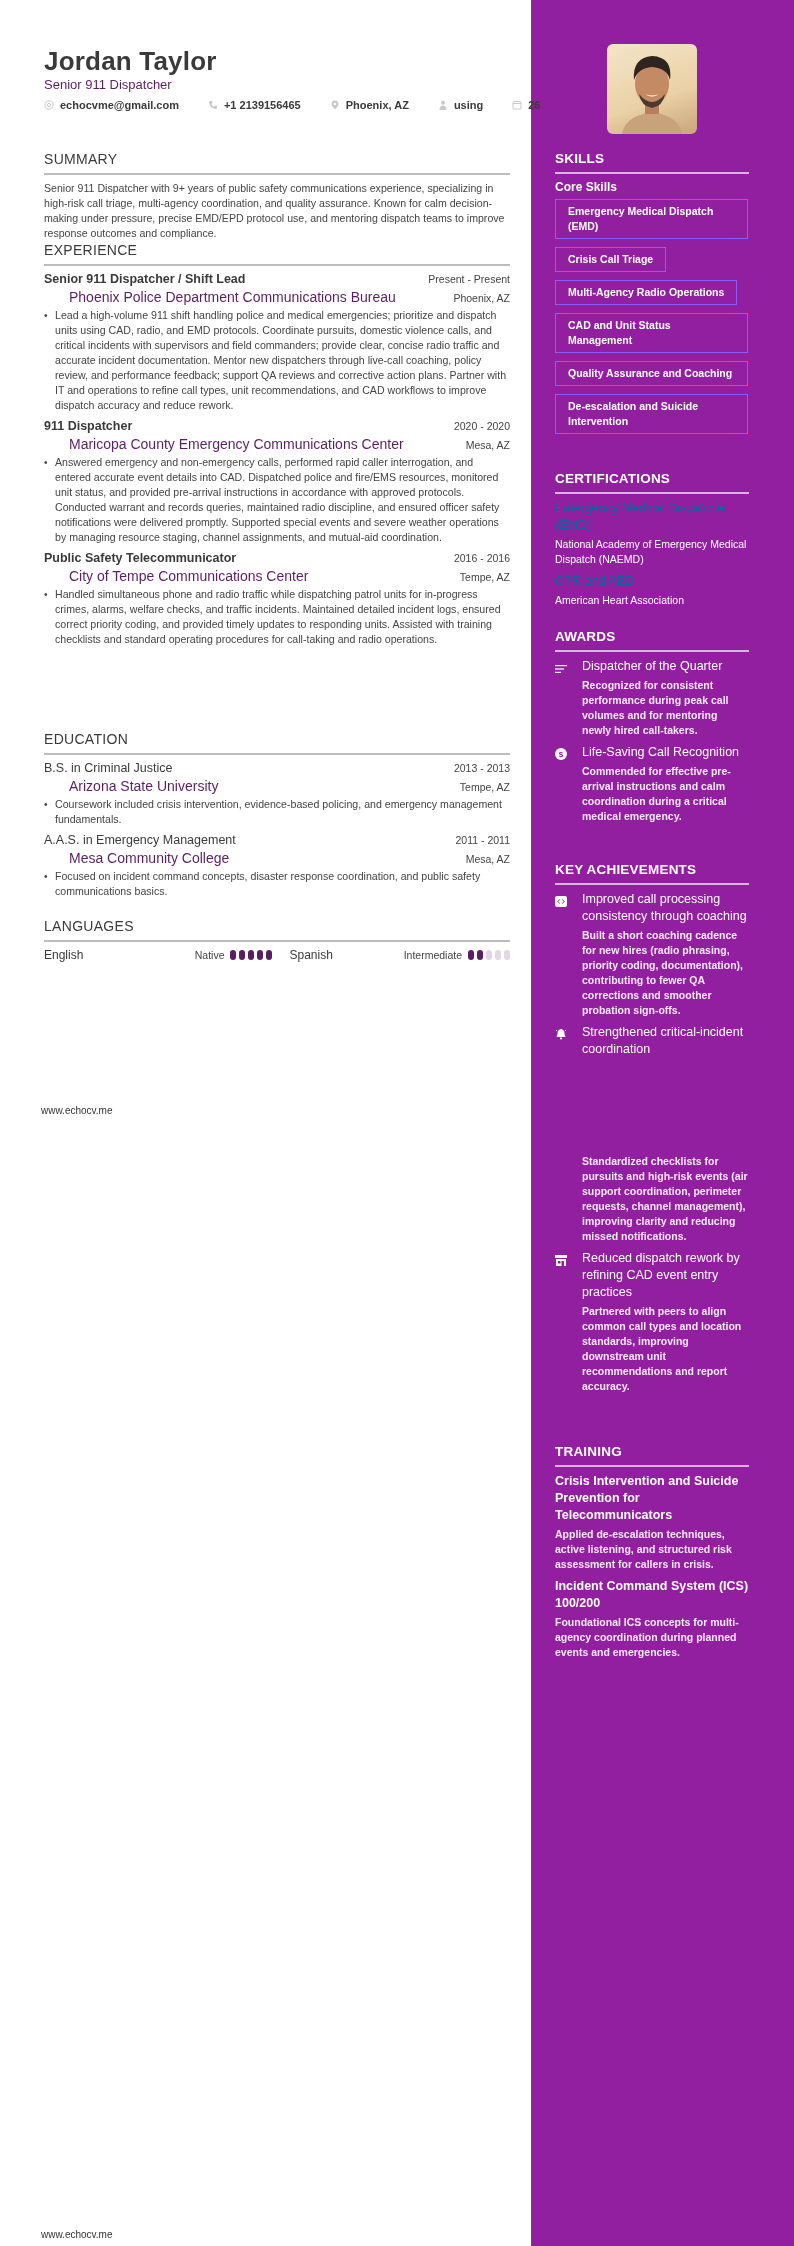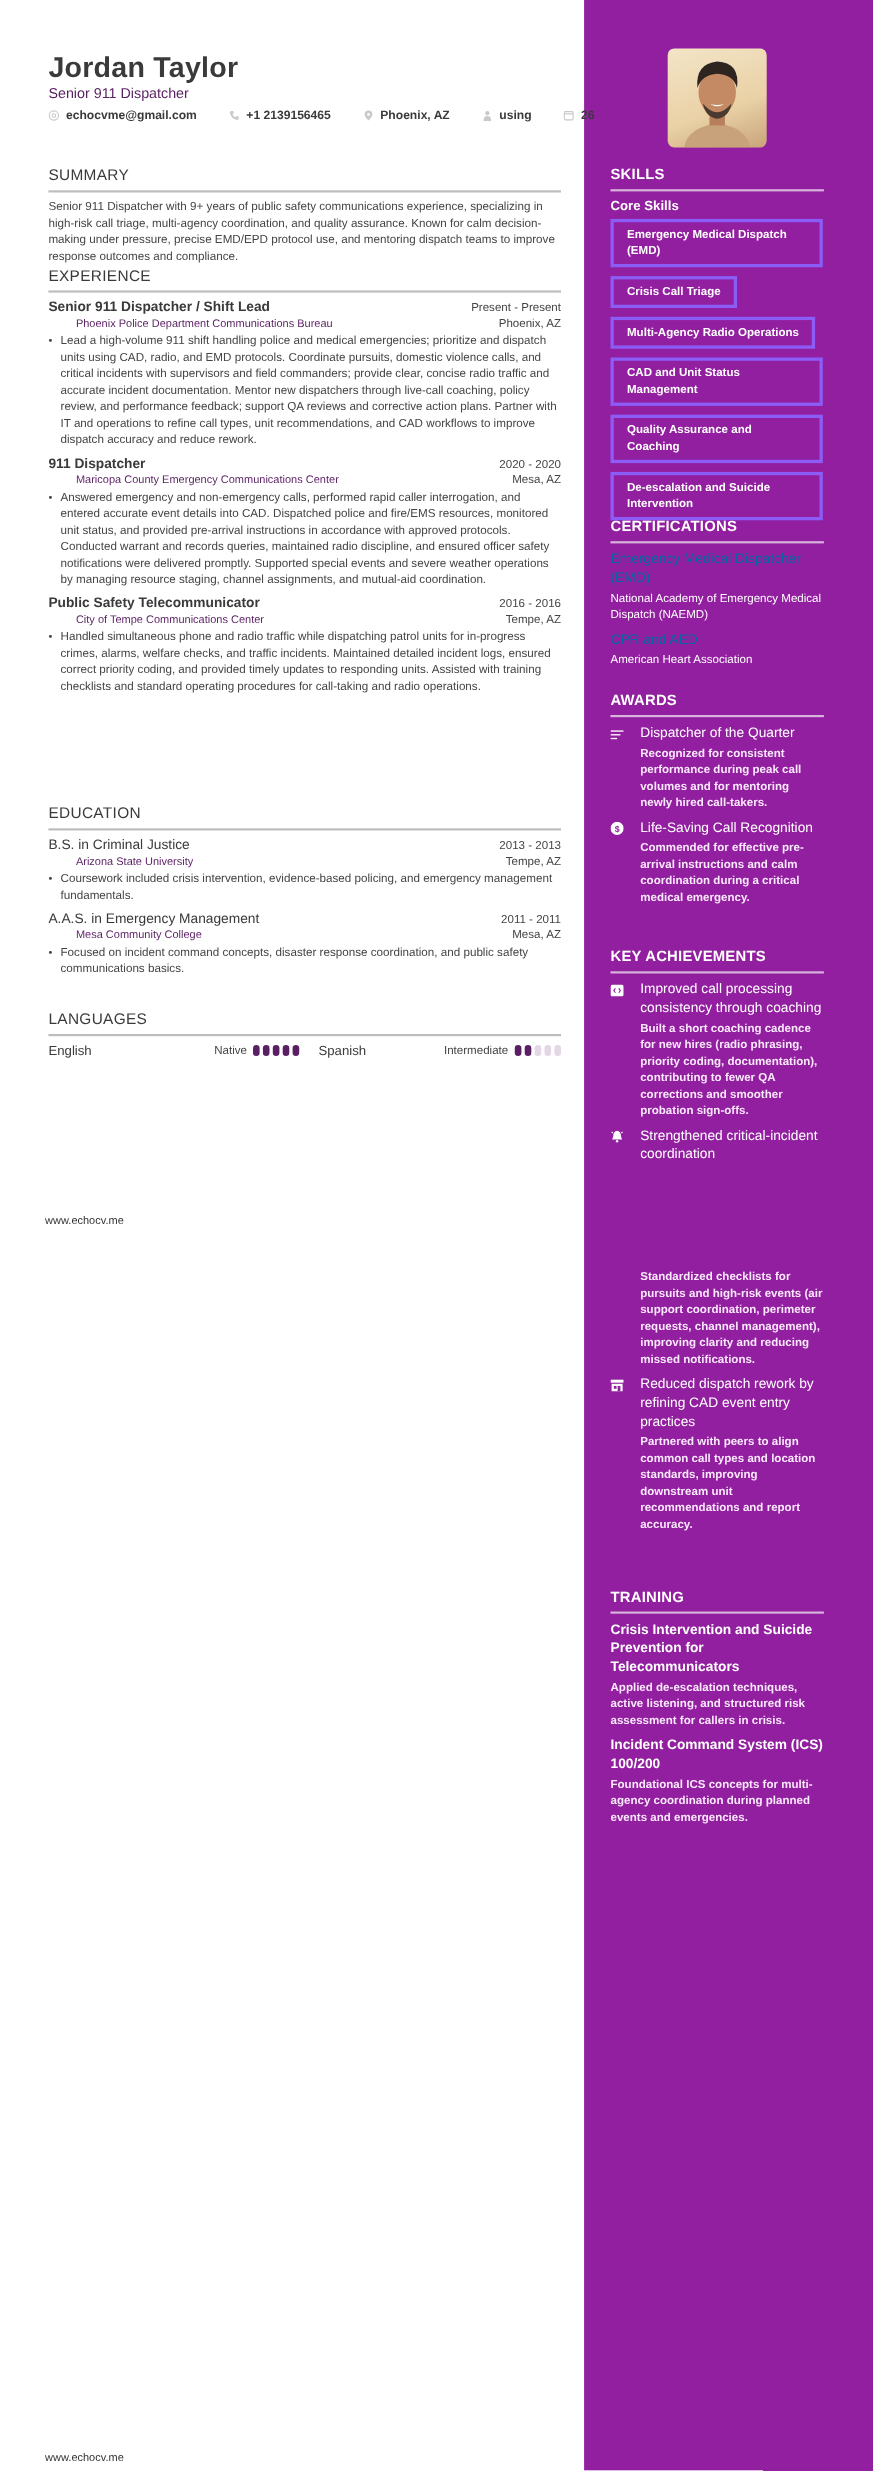--- a/index.html
+++ b/index.html
@@ -19,21 +19,21 @@
     
     .sec-title { font-size: 14px; color: #3a3a3a; letter-spacing: 0.3px; }
     .sec-rule { height: 2px; background: #bdbdbd; margin-top: 6px; margin-bottom: 6px; }
     .section { position: absolute; left: 44px; width: 466px; }
     .body-text { font-size: 10.6px; line-height: 15px; color: #444; }
 
     .job { margin-bottom: 6px; }
     .job-row { display: flex; justify-content: space-between; align-items: baseline; }
     .job-title { font-size: 12.5px; font-weight: bold; color: #3a3a3a; }
     .job-dates { font-size: 10.5px; color: #444; }
-    .job-org { font-size: 10px; color: #5a1f63; margin-top: 3px; padding-left: 25px; }
+    .job-org { font-size: 14px; color: #5a1f63; margin-top: 3px; padding-left: 25px; }
     .job-loc { font-size: 10.5px; color: #444; }
     .bullet { display: flex; margin-top: 3px; }
     .bullet-dot { width: 11px; flex: 0 0 11px; font-size: 10px; line-height: 15px; color: #444; }
     .edu-title { font-size: 12.5px; color: #3a3a3a; }
 
     .lang-row { display: flex; align-items: center; font-size: 12px; color: #3a3a3a; margin-top: 2px; }
     .lang { display: flex; align-items: center; width: 233px; }
     .lang-name { flex: 1; }
     .lang-level { font-size: 10.5px; color: #444; margin-right: 6px; }
     .dots { display: flex; }
@@ -41,21 +41,21 @@
     .dot.off { background: #e3d6e5; }
 
     .footer { position: absolute; left: 41px; font-size: 10px; color: #333; }
 
     
     .photo { position: absolute; left: 607px; top: 44px; width: 90px; height: 90px; border-radius: 6px; overflow: hidden; background: linear-gradient(160deg, #f3e5c8 0%, #ead1a6 60%, #c9a47a 100%); }
     .r-section { position: absolute; left: 555px; width: 194px; }
     .r-title { font-size: 13.5px; font-weight: bold; color: #fff; letter-spacing: 0.2px; }
     .r-rule { height: 2px; background: #d8b4dc; margin-top: 6px; margin-bottom: 6px; }
     .r-sub { font-size: 12px; font-weight: bold; color: #fff; margin-bottom: 5px; }
-    .skill { border: 3px solid #8b5cf6; padding: 4px 12px; font-size: 10.5px; font-weight: bold; line-height: 15px; color: #fff; margin-bottom: 8px; display: inline-block; }
+    .skill { border: 1px solid #8b5cf6; padding: 4px 12px; font-size: 10.5px; font-weight: bold; line-height: 15px; color: #fff; margin-bottom: 8px; display: inline-block; }
     .skill-wrap { display: flex; flex-direction: column; align-items: flex-start; }
     .cert-name { font-size: 12.5px; color: #0369a1; line-height: 17px; }
     .cert-org { font-size: 10.5px; color: #fff; line-height: 15px; margin-top: 3px; margin-bottom: 6px; }
     .item { display: flex; margin-bottom: 6px; }
     .item-icon { width: 27px; flex: 0 0 27px; padding-top: 2px; }
     .item-body { flex: 1; }
     .item-title { font-size: 12.5px; color: #fff; line-height: 17px; }
     .item-desc { font-size: 10.5px; font-weight: bold; color: #fbe9fd; line-height: 15px; margin-top: 3px; }
     .tr-title { font-size: 12.5px; font-weight: bold; color: #fff; line-height: 17px; }
     .tr-desc { font-size: 10.5px; font-weight: bold; color: #fbe9fd; line-height: 15px; margin-top: 3px; margin-bottom: 6px; }

